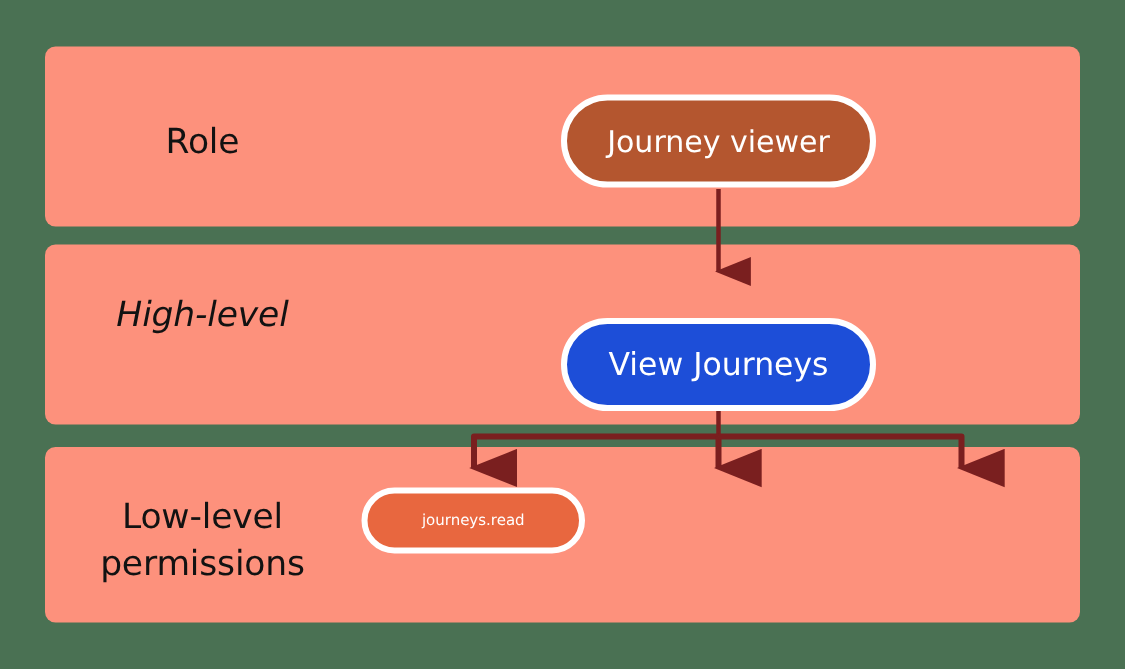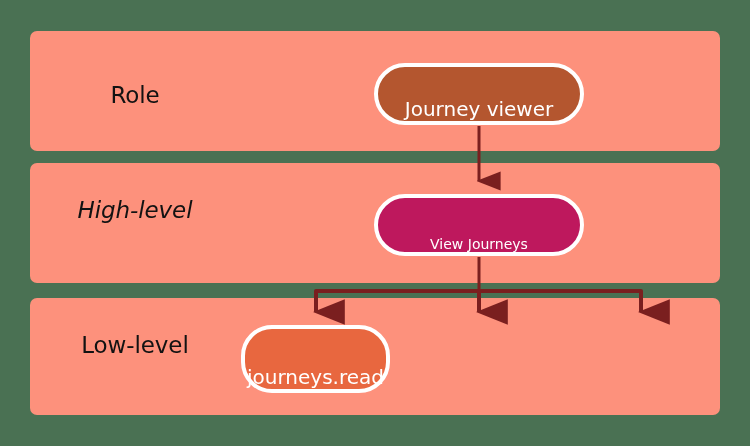--- a/index.html
+++ b/index.html
@@ -43,47 +43,47 @@
   }
   #label-role  { top: 80px; }
   #label-high  { top: 195px; font-style: italic; }
   #label-low   { top: 330px; }
 
   
   .pill {
     position: absolute;
     box-sizing: border-box;
     display: flex;
-    align-items: flex-end;
+    align-items: center;
     justify-content: center;
     color: #ffffff;
     border: 4px solid #ffffff;
     text-align: center;
     white-space: nowrap;
   }
   #pill-role {
     left: 374px; top: 63px;
     width: 210px; height: 62px;
     border-radius: 31px;
     background: #b4562f;
     font-size: 20px;
   }
   #pill-high {
-    left: 374px; top: 194px;
+    left: 374px; top: 212px;
     width: 210px; height: 62px;
     border-radius: 31px;
-    background: #be185d;
-    font-size: 14px;
+    background: #1d4ed8;
+    font-size: 21px;
   }
   .pill-low {
     top: 325px;
-    width: 149px; height: 68px;
+    width: 149px; height: 44px;
     border-radius: 31px;
     background: #e8673f;
-    font-size: 20px;
+    font-size: 10px;
   }
   #pill-journeys { left: 241px; }
   #pill-segments { left: 405px; }
   #pill-profiles { left: 567px; }
 
   
   #connectors {
     position: absolute;
     left: 0; top: 0;
     width: 750px; height: 446px;
@@ -118,20 +118,21 @@
   <div class="row-label" id="label-role">
     <div>Role</div>
   </div>
 
   <div class="row-label" id="label-high">
     <div>High-level</div>
   </div>
 
   <div class="row-label" id="label-low">
     <div>Low-level</div>
+    <div>permissions</div>
   </div>
 
   <div class="pill" id="pill-role">
     <span>Journey viewer</span>
   </div>
 
   <div class="pill" id="pill-high">
     <span>View Journeys</span>
   </div>
 

